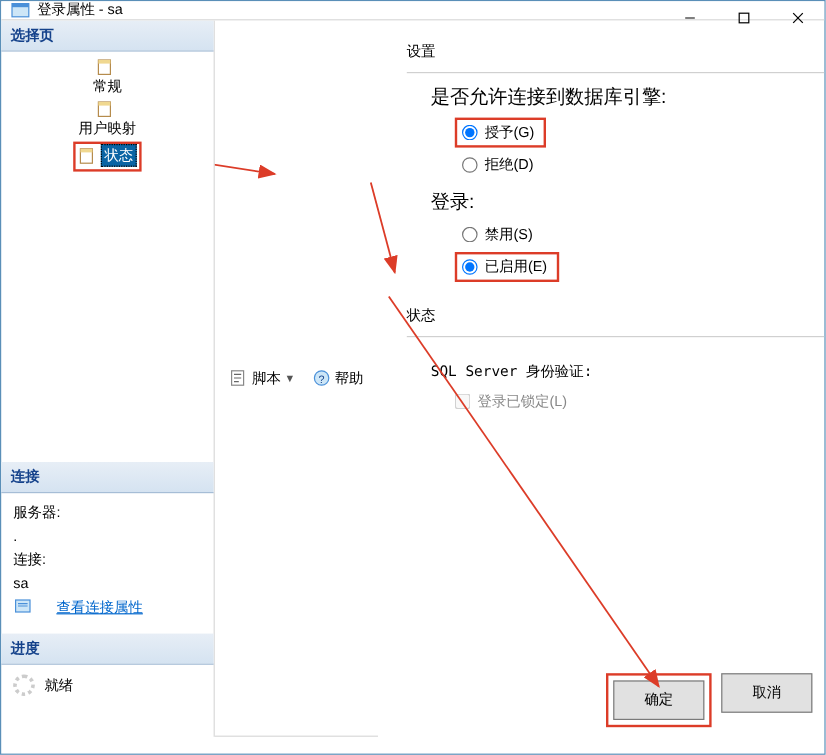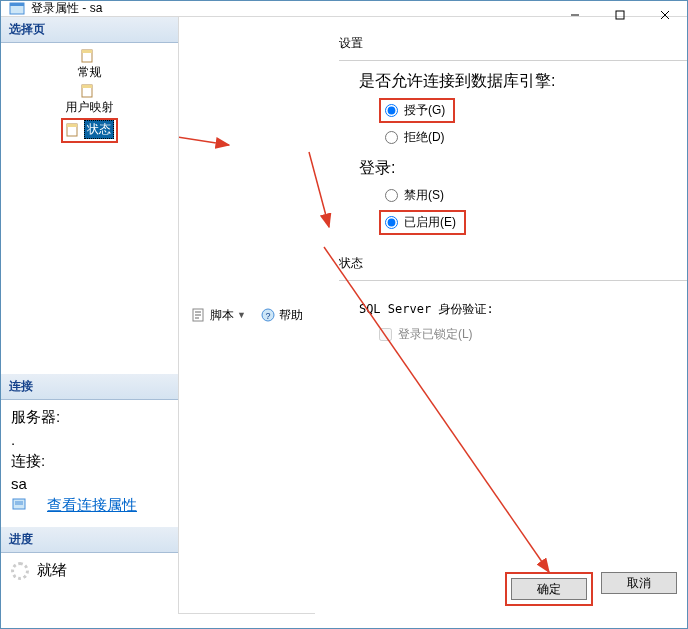--- a/index.html
+++ b/index.html
@@ -42,21 +42,21 @@
     color:#15428b;
   }
 
   
   .navlist { padding:4px 2px; }
   .navitem { display:flex; align-items:center; padding:1px 6px; cursor:pointer; white-space:nowrap;flex-direction:column; }
   .navitem .nicon { width:16px; height:16px; margin-right:3px; }
   .navitem .lbl { }
   .navitem.sel .lbl { background:#0a64a4; color:#fff; border:1px dotted #000; padding:0 2px; }
   .red-box { border:2px solid #dc3c28; padding:0 2px 2px 2px; display:inline-flex; align-items:center; }
-  .conn-body, .prog-body { padding:8px 10px; font-size:15px; }
+  .conn-body, .prog-body { padding:8px 10px; font-size:12px; }
   .conn-body div { margin-bottom:4px; }
   .link { color:#0066cc; text-decoration:underline; cursor:pointer; }
   .linkrow { display:flex; align-items:center; gap:20px; }
 
   
   .toolbar {
     padding:5px 8px;
     border-bottom:1px solid #d9d9d9;
     display:flex;
     align-items:center;
@@ -73,21 +73,21 @@
   .radio-row input { margin-right:6px; }
   .red-outline { border:2px solid #dc3c28; padding:2px 8px 2px 4px; display:inline-flex; align-items:center; }
   .radio-plain { padding:2px 8px 2px 6px; }
   .auth { margin:20px 0 0 20px; font-family: Consolas, monospace; font-size:12px; }
   .chkrow { margin:8px 0 0 40px; display:flex; align-items:center; color:#888; }
   .chkrow input { margin-right:6px; }
   
   
   .btnbar { position:absolute; bottom:8px; right:10px; display:flex; gap:8px; }
   .btn {
-    width:76px; height:22px; border:1px solid #7a7a7a; background:#e1e1e1;
+    width:76px; height:33px; border:1px solid #7a7a7a; background:#e1e1e1;
     font-size:12px; cursor:pointer; display:flex; align-items:center; justify-content:center;
   }
   .btn-primary-wrap { border:2px solid #dc3c28; padding:4px; }
 
   
   .overlay { position:absolute; top:0; left:0; width:100%; height:100%; pointer-events:none; }
 
   
   .spinner { width:18px; height:18px; border:3px dotted #ccc; border-radius:50%; margin-right:8px; }
   .prog-row { display:flex; align-items:center; }

